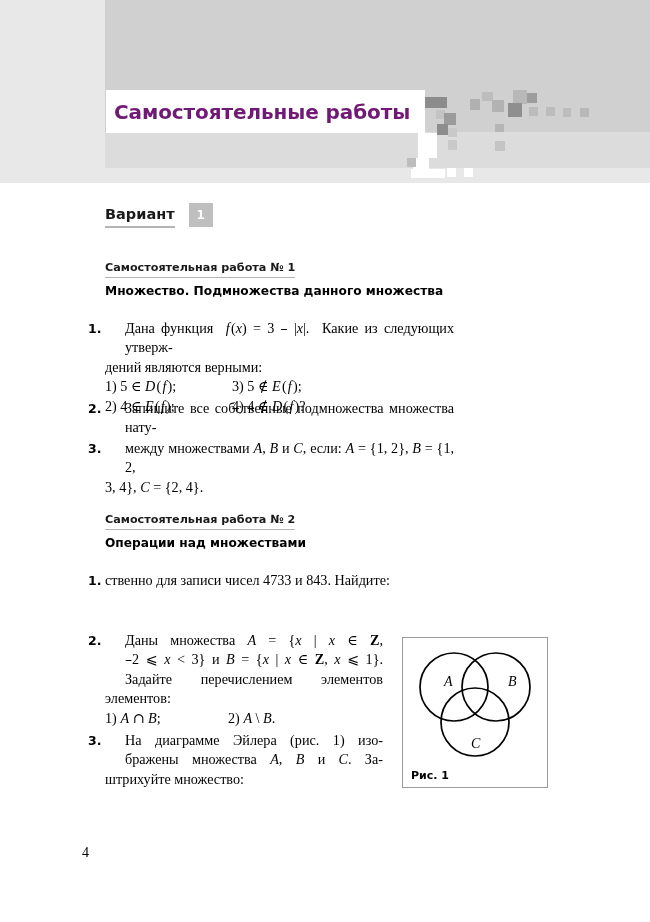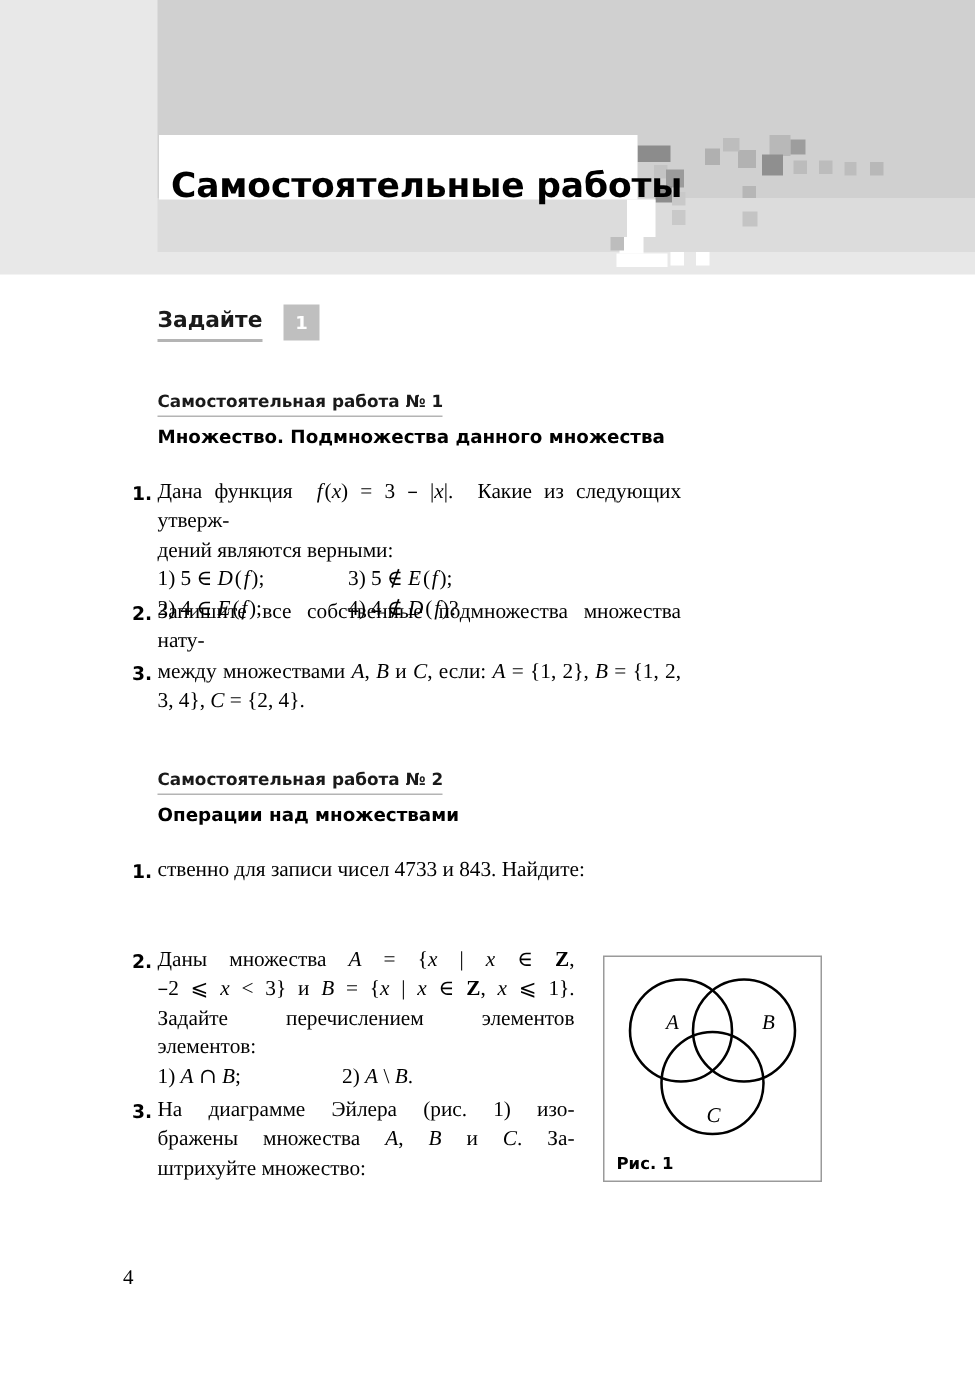--- a/index.html
+++ b/index.html
@@ -53,25 +53,24 @@
     background: #ffffff;
   }
   .header-title {
     position: absolute;
     left: 114px; top: 92px;
     width: 330px;
     height: 40px;
     line-height: 40px;
     font-family: "DejaVu Sans", sans-serif;
     font-weight: bold;
-    font-size: 23px;
-    color: #000000;
+    font-size: 20px;
+    color: #701a75;
     letter-spacing: -0.1px;
     white-space: nowrap;
-    margin-top: 12px;
   }
   
   .notch-a {
     position: absolute;
     left: 418px; top: 133px;
     width: 19px; height: 25px;
     background: #ffffff;
   }
   .notch-b {
     position: absolute;
@@ -164,20 +163,21 @@
     position: absolute;
     left: 88px;
     font-family: "DejaVu Sans", sans-serif;
     font-weight: bold;
     font-size: 12.5px;
     color: #000000;
   }
   .jline {
     text-align: justify;
     text-align-last: justify;
+    margin-left: 20px;
   }
   .lline { text-align: left; text-align-last: left; }
 
   i.m  { font-family: "Liberation Serif", serif; font-style: italic; }
   .bb  { font-family: "Liberation Serif", serif; font-weight: bold; font-style: normal; }
   .op  { font-family: "DejaVu Serif", serif; font-style: normal; }
 
   .opts { position: relative; }
   .opt-col {
     display: inline-block;
@@ -250,21 +250,21 @@
   <div class="sq" style="left:447px;top:168px;width:9px;height:9px;background:#ffffff;"></div>
   <div class="sq" style="left:464px;top:168px;width:9px;height:9px;background:#ffffff;"></div>
   <div class="sq" style="left:407px;top:158px;width:9px;height:9px;background:#bdbdbd;"></div>
   <div class="sq" style="left:495px;top:141px;width:10px;height:10px;background:#c4c4c4;"></div>
   <div class="sq" style="left:495px;top:124px;width:9px;height:8px;background:#b6b6b6;"></div>
 </div>
 
 <div class="content">
 
   <div class="variant-row">
-    <span class="variant-label">Задайте</span><span class="variant-num">1</span>
+    <span class="variant-label">Вариант</span><span class="variant-num">1</span>
   </div>
 
   <div class="sec-head" style="top:78px;">Самостоятельная работа № 1</div>
   <div class="sec-sub" style="top:101px;">Множество. Подмножества данного множества</div>
 
   <div class="prob-num" style="top:138px;">1.</div>
   <div class="prob" style="left:105px;top:136px;width:349px;">
     <div class="jline">Дана функция&nbsp; <i class="m">f</i> (<i class="m">x</i>) = 3 <span class="op">–</span> |<i class="m">x</i>|.&nbsp; Какие из следующих утверж-</div>
     <div class="lline">дений являются верными:</div>
     <div class="opts">

